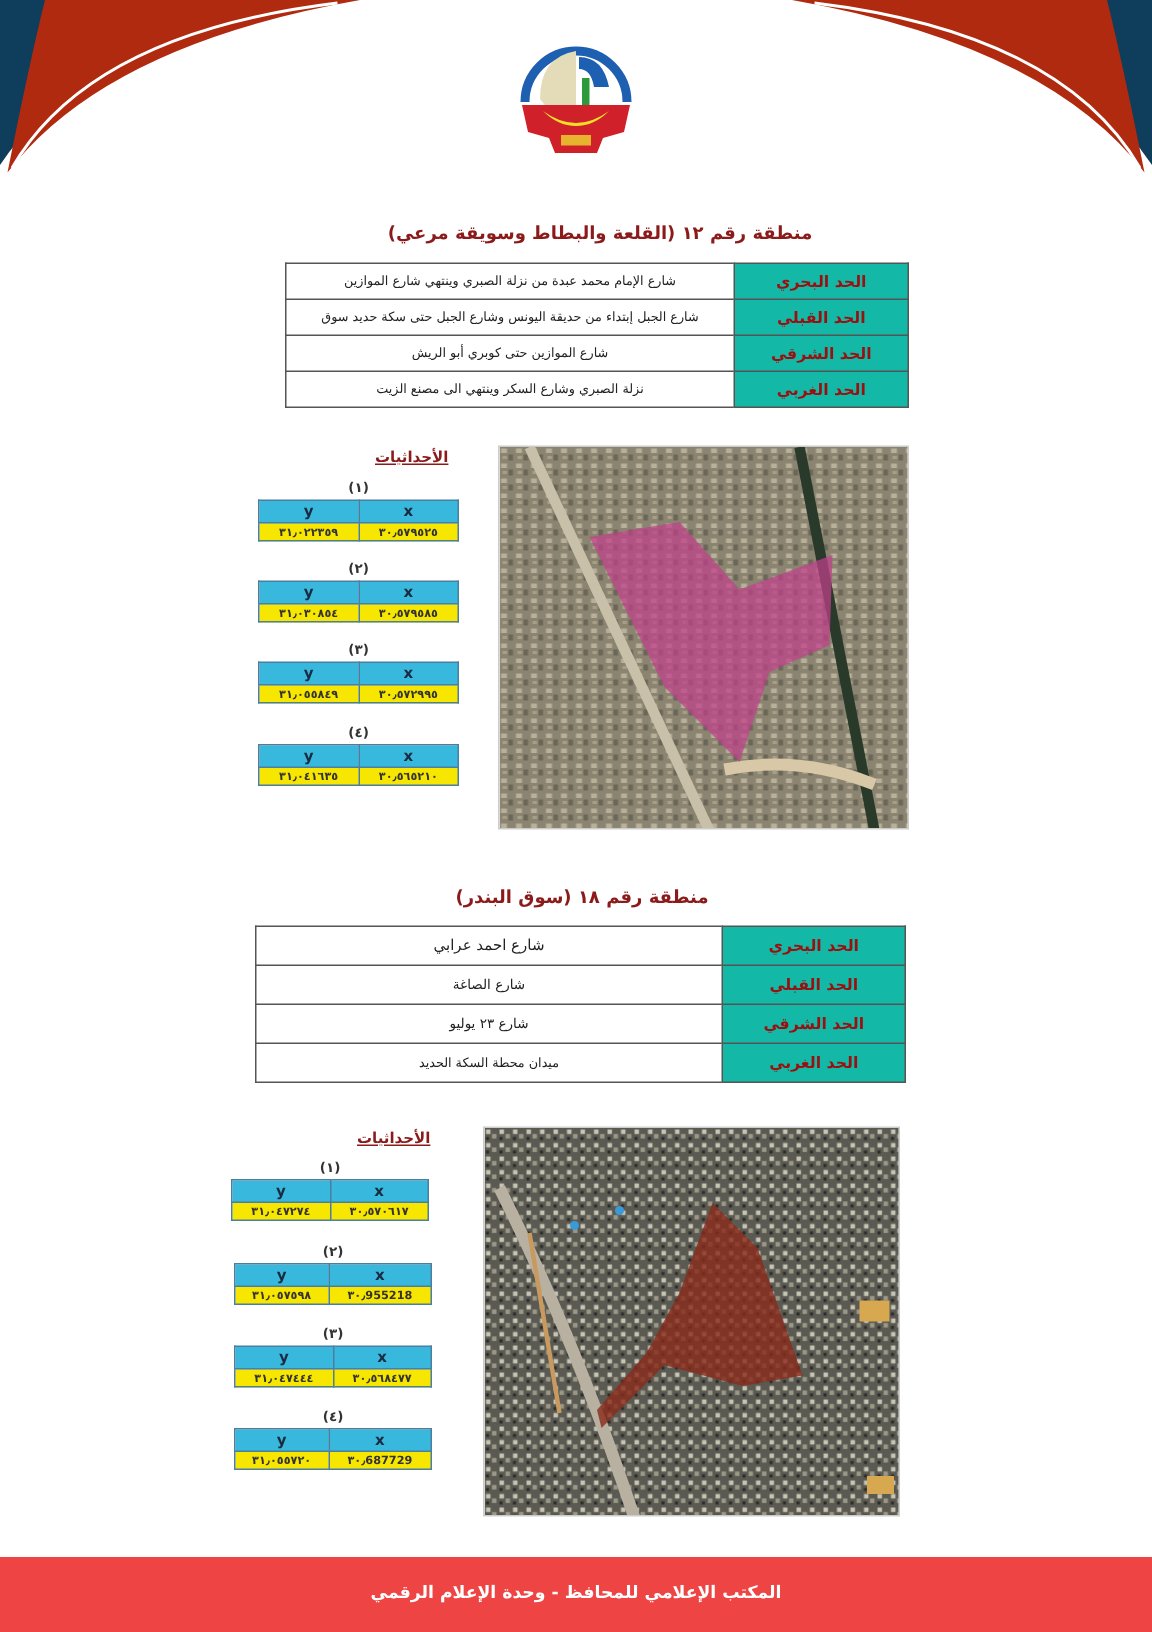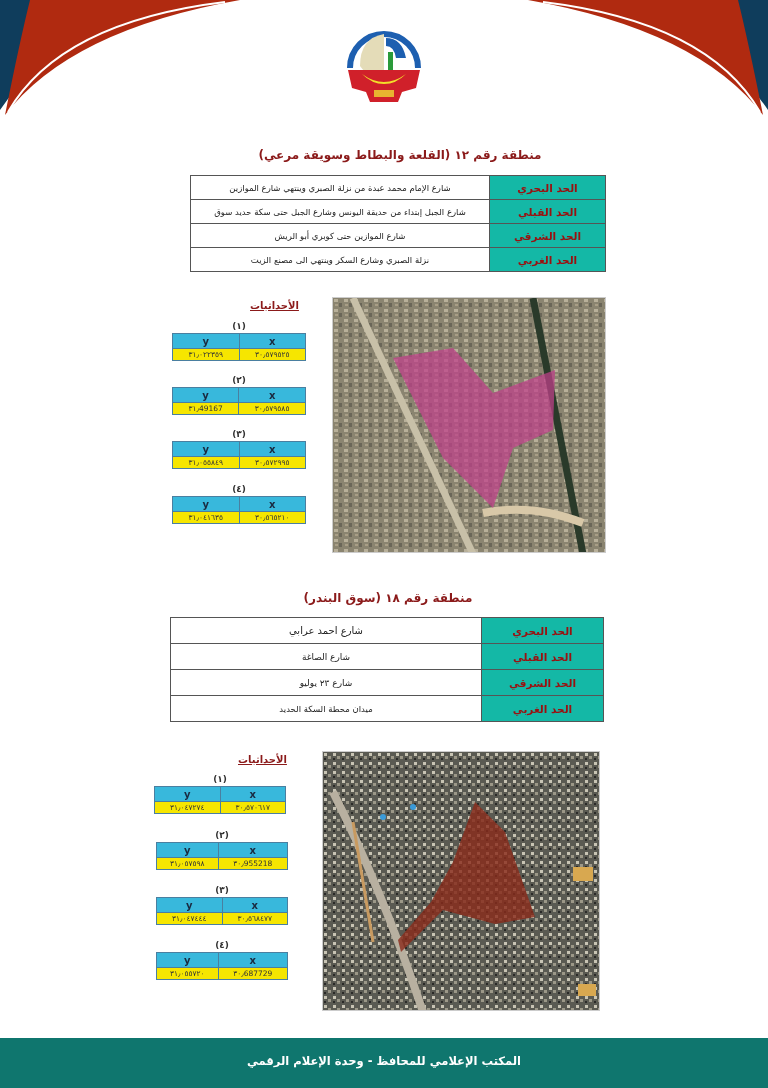--- a/index.html
+++ b/index.html
@@ -31,30 +31,30 @@
 
   .coords-title {
     position: absolute; direction: rtl; font-weight: bold; font-size: 10px;
     color: #8b1a1a; text-decoration: underline;
   }
   .coord-block { position: absolute; }
   .coord-num {
     text-align: center; font-size: 9px; font-weight: bold; color: #333; height: 13px; line-height: 13px;
   }
   .coord-table { border-collapse: collapse; width: 100%; }
-  .coord-table td { border: 1px solid #4a7fa0; text-align: center; }
+  .coord-table td { border: 1px solid #4a7fa0; text-align: center; font-weight: bold; }
   .coord-table tr.hdr td { background: #38b8dc; color: #1a2a40; font-weight: bold; font-size: 10px; height: 15px; }
   .coord-table tr.val td { background: #f6e600; color: #333; font-size: 7.5px; height: 12px; letter-spacing: 0.3px; }
 
   .map { position: absolute; overflow: hidden; border: 1px solid #ccc; }
   .map svg { display: block; }
 
   .footer {
     position: absolute; left: 0; top: 1038px; width: 768px; height: 50px;
-    background: #0f766e; color: #fff; text-align: center; direction: rtl;
+    background: #ef4444; color: #fff; text-align: center; direction: rtl;
     font-weight: bold; font-size: 11.5px; line-height: 46px;
   }
 </style>
 </head>
 <body>
 
 <svg class="top-deco" viewBox="0 0 768 140" width="768" height="140">
   <path d="M0 0 L230 0 Q60 20 0 110 Z" fill="#0f3d5c"></path>
   <path d="M30 0 L240 0 Q70 30 5 115 Q20 40 30 0 Z" fill="#b02a10"></path>
   <path d="M8 112 Q60 22 225 2" stroke="#fff" stroke-width="2" fill="none"></path>
@@ -115,21 +115,21 @@
 </div>
 <div class="coord-block" style="left:172px; top:374px; width:134px;">
   <div class="coord-num">(٢)</div>
   <table class="coord-table">
     <tbody>
         <tr class="hdr">
           <td>y</td>
           <td>x</td>
         </tr>
     <tr class="val">
-          <td>٣١٫49167</td>
+          <td>٣١٫٠٣٠٨٥٤</td>
           <td>٣٠٫٥٧٩٥٨٥</td>
         </tr>
   </tbody>
     </table>
 </div>
 <div class="coord-block" style="left:172px; top:428px; width:134px;">
   <div class="coord-num">(٣)</div>
   <table class="coord-table">
     <tbody>
         <tr class="hdr">

